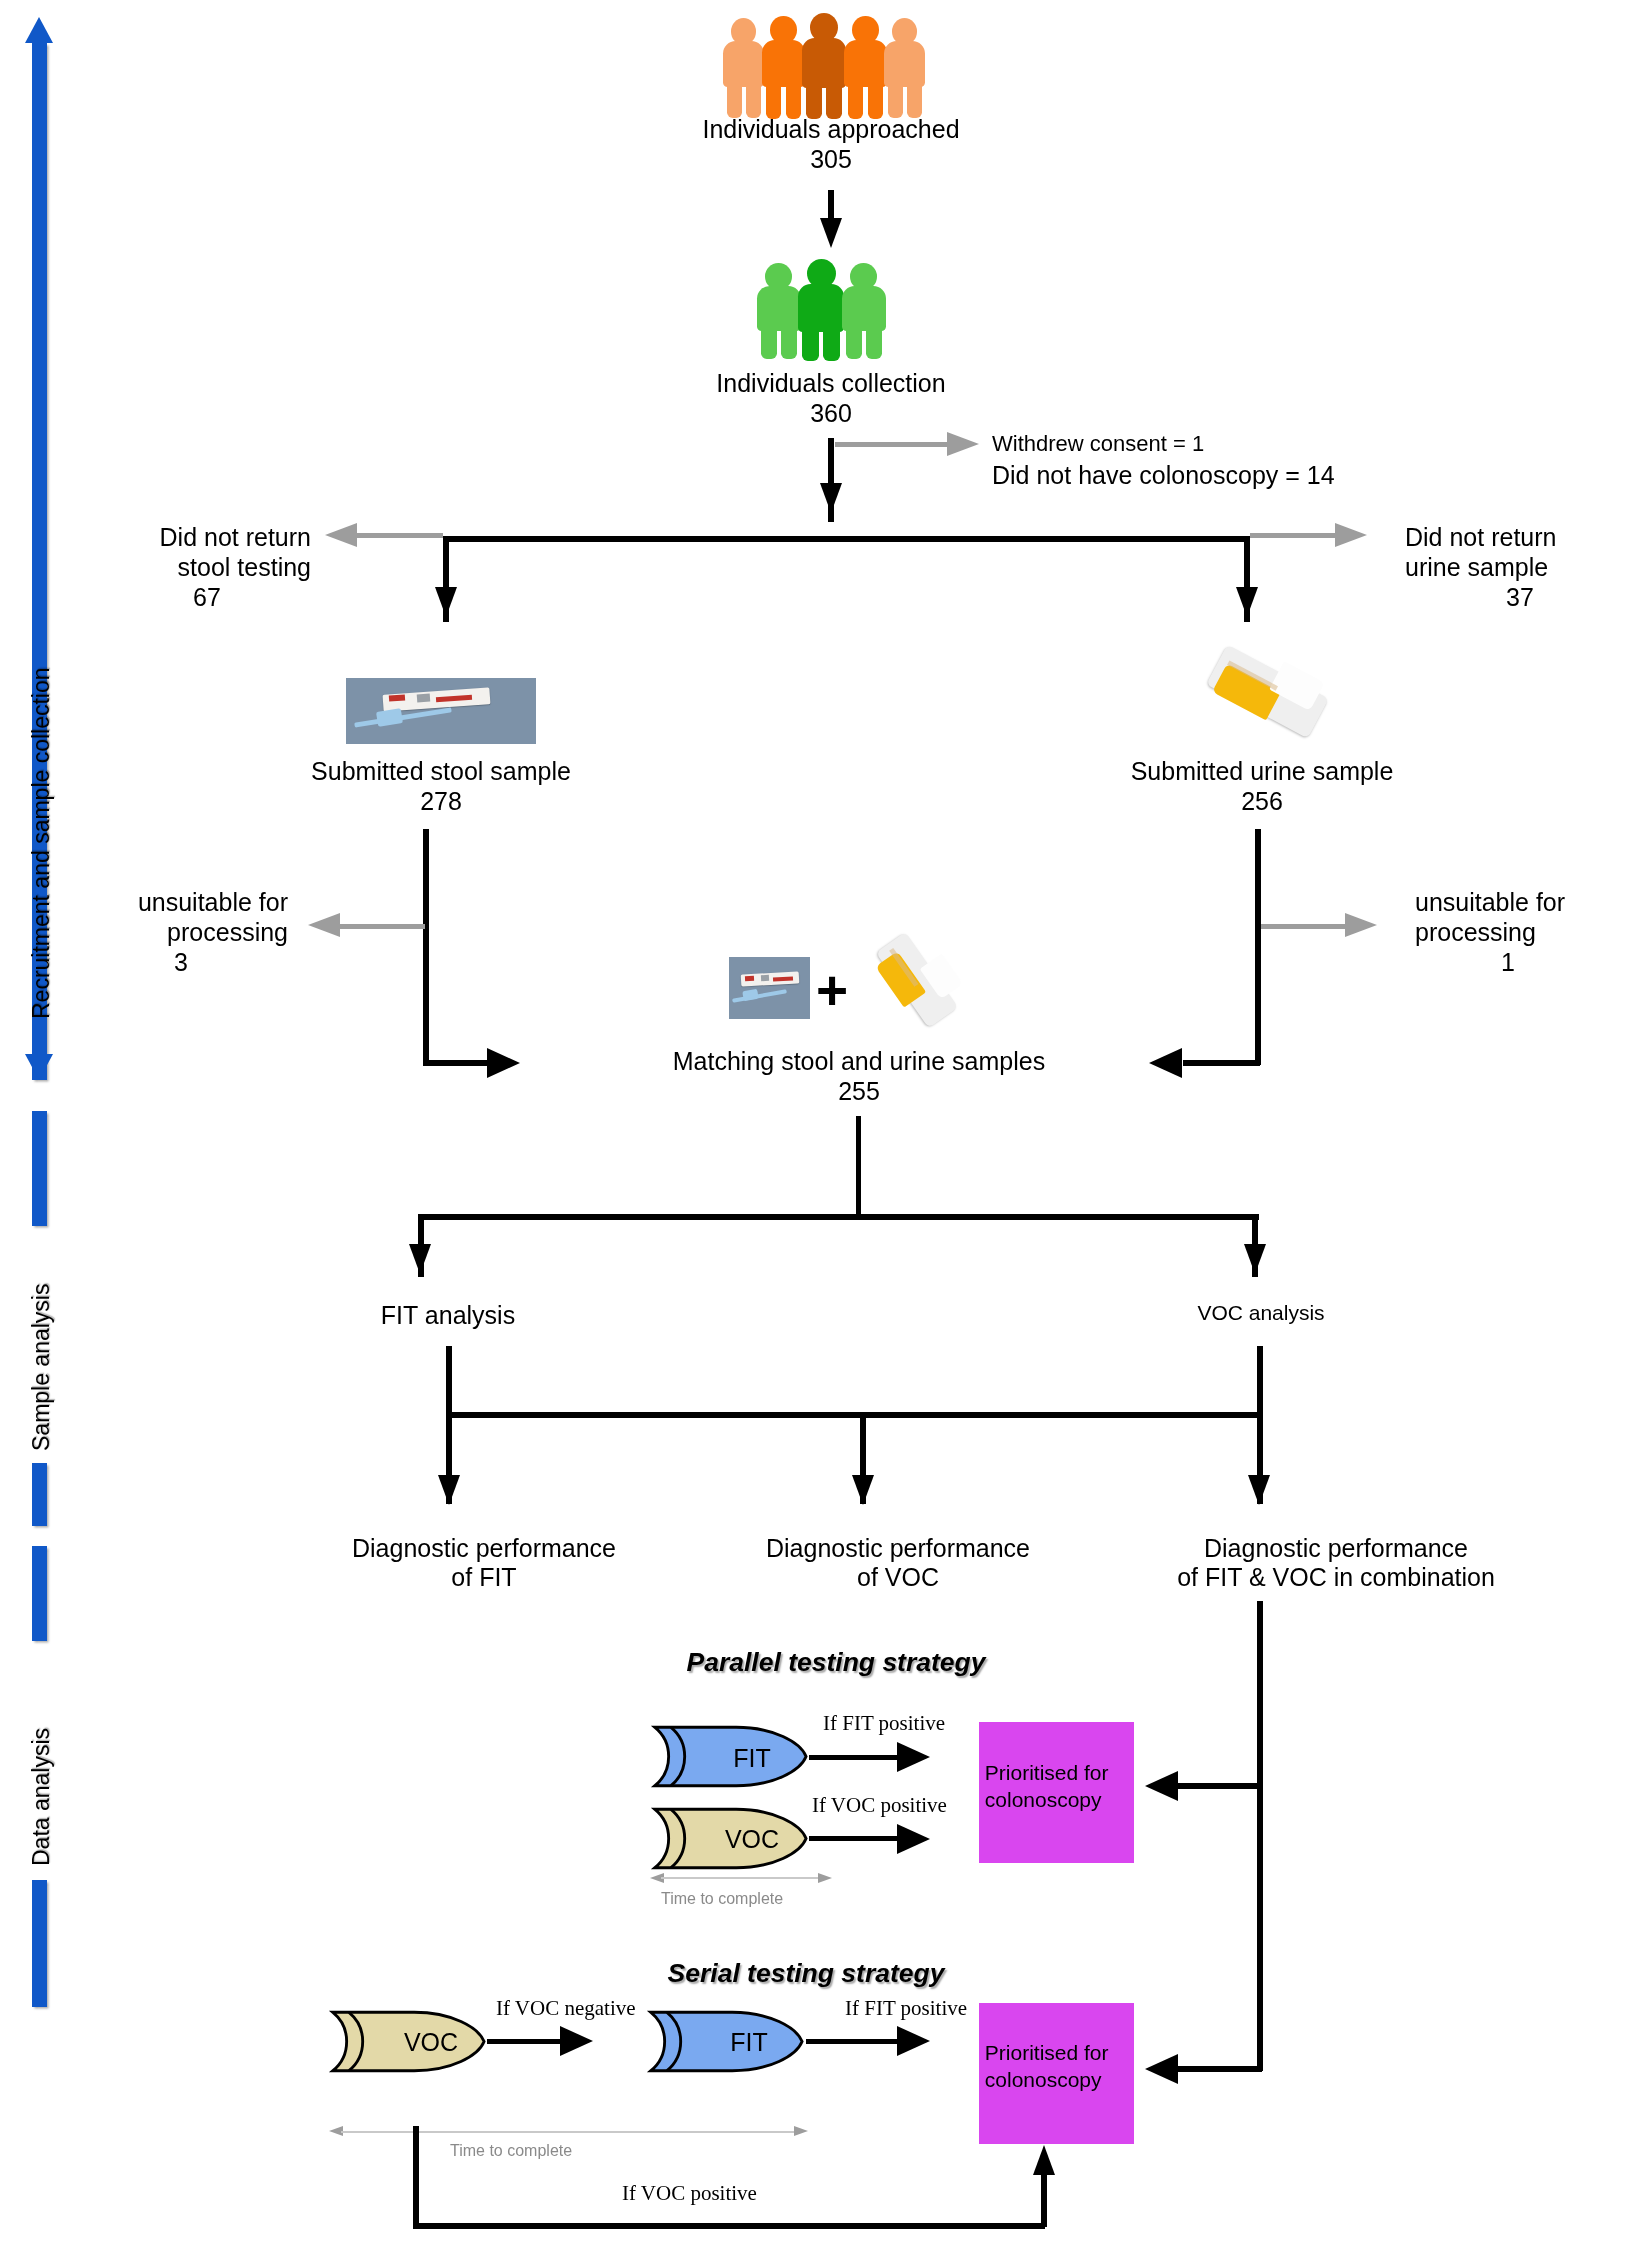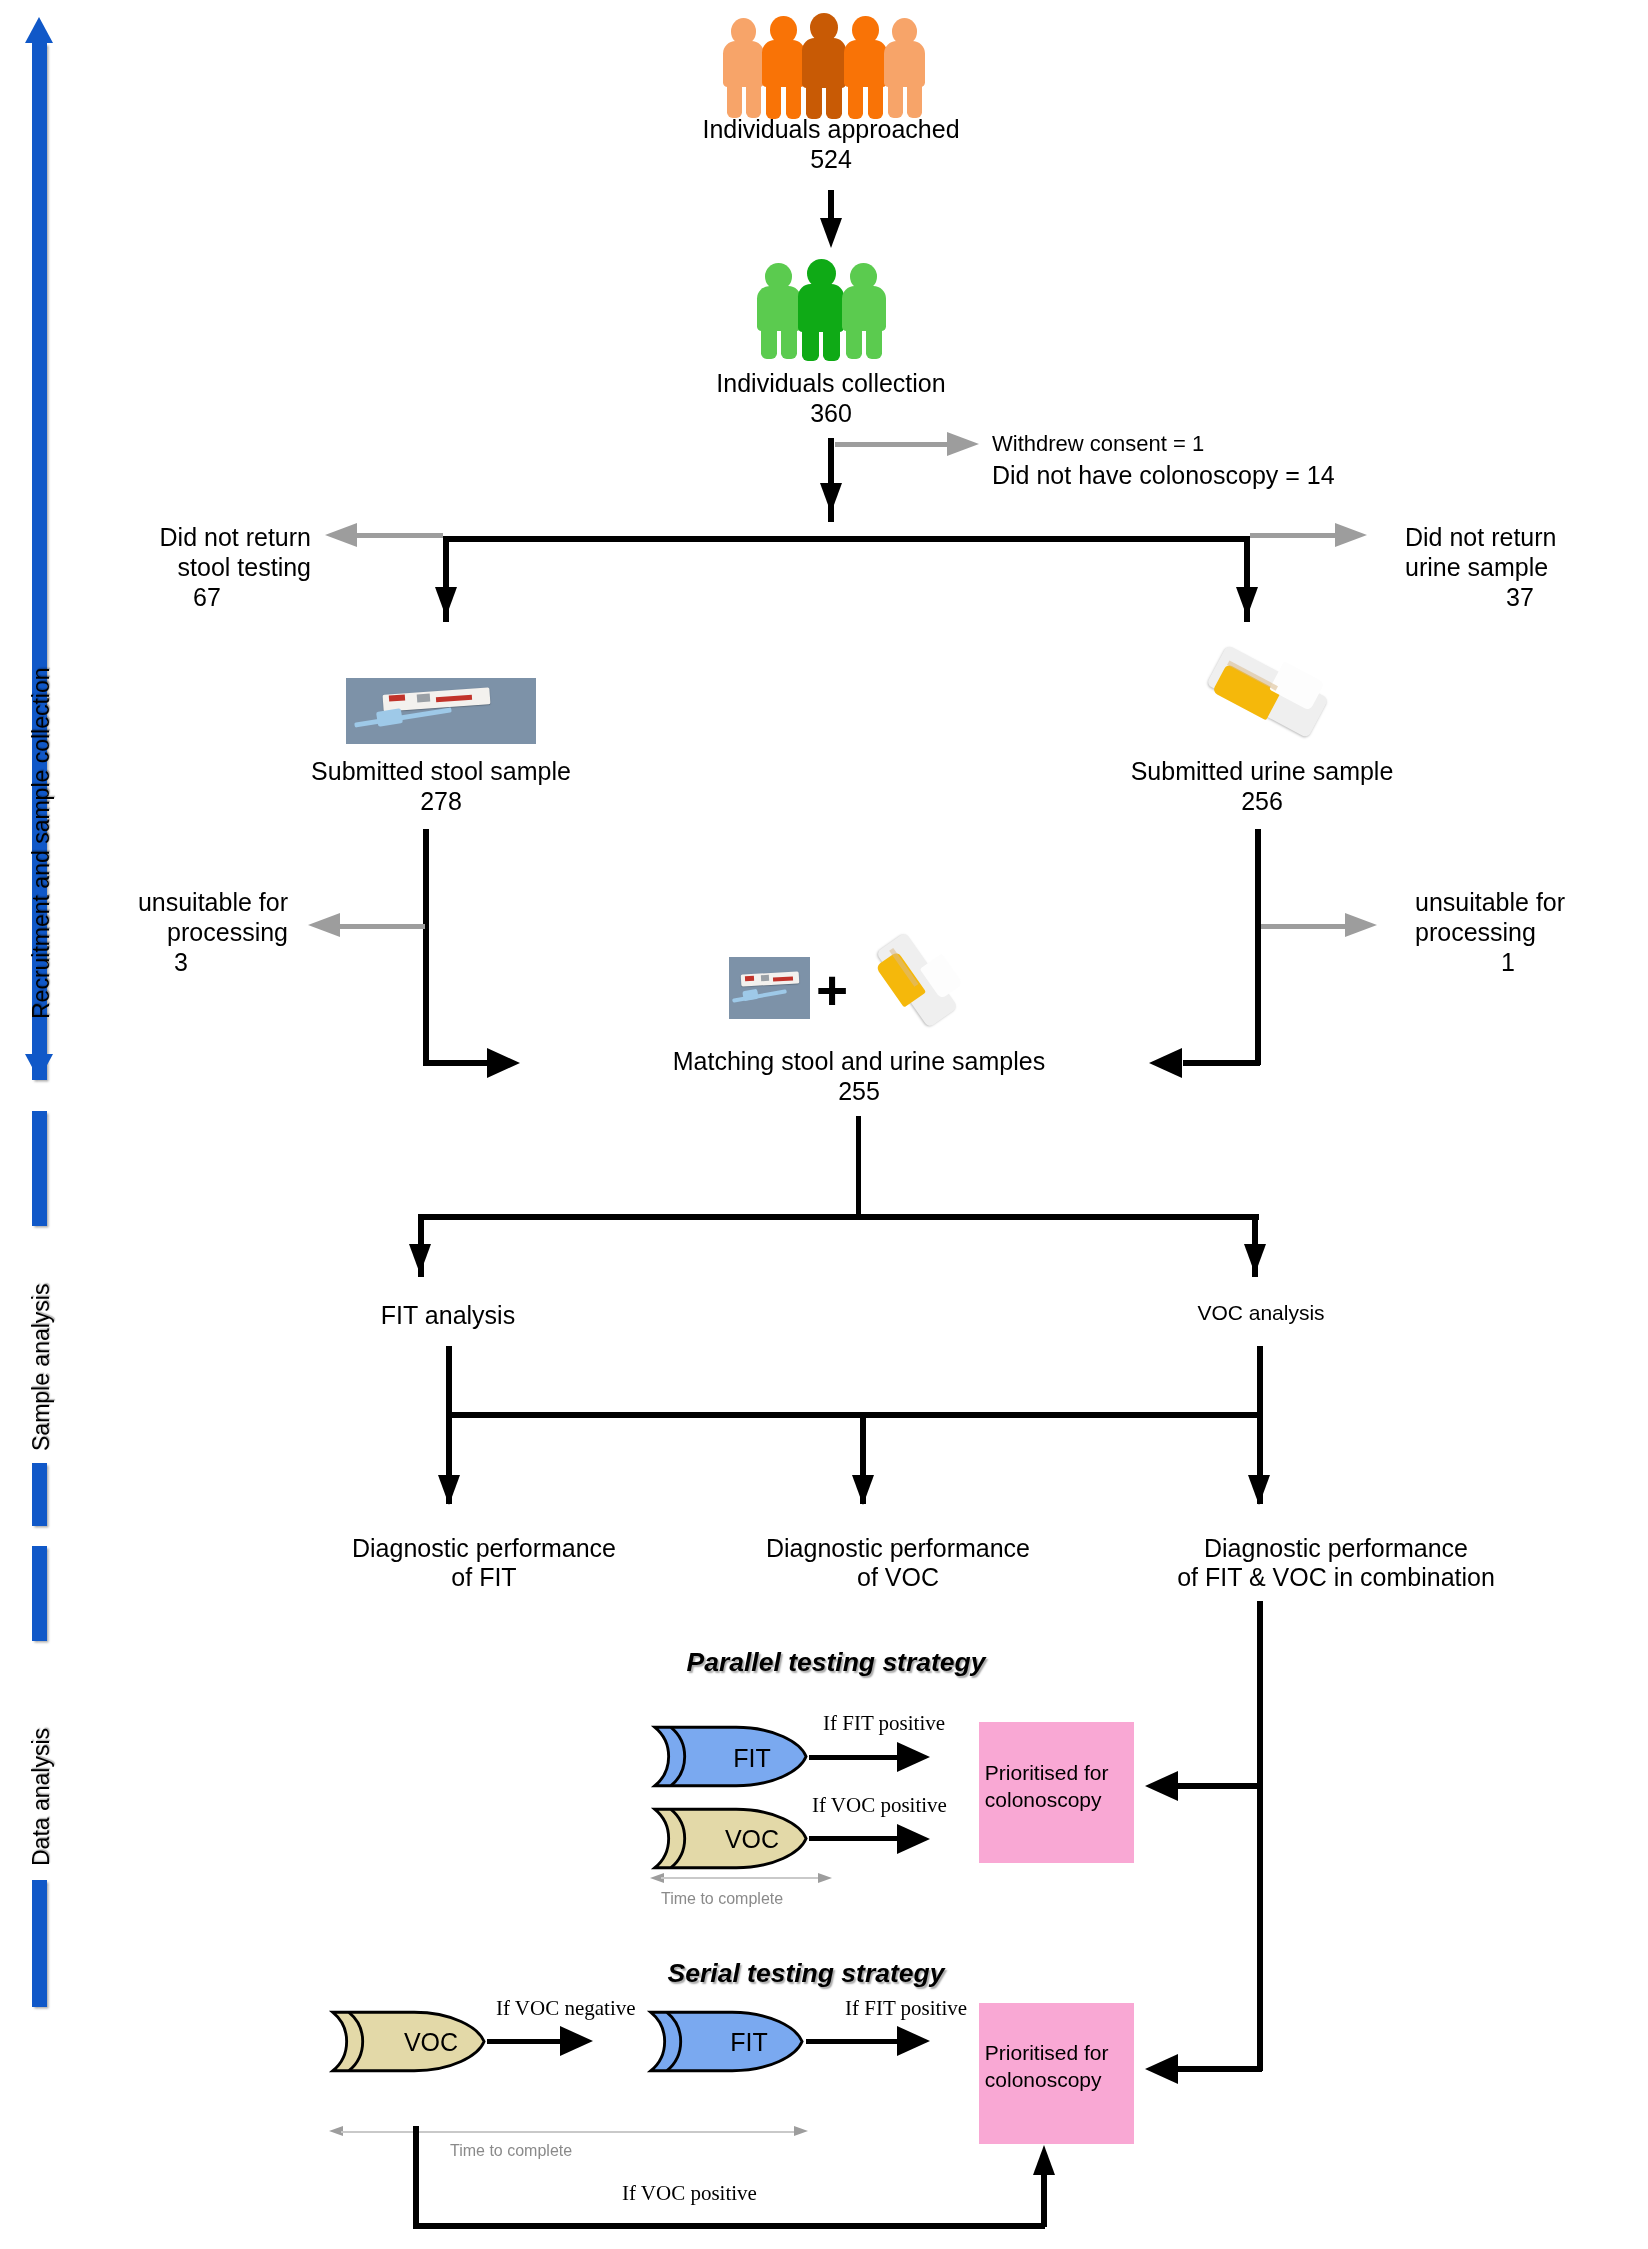--- a/index.html
+++ b/index.html
@@ -153,21 +153,21 @@
   
   .gate{position:absolute;}
   .gate svg{display:block;overflow:visible;}
   .gate-label{
     position:absolute;font-size:25px;color:#000;
     white-space:nowrap;transform:translate(-50%,-50%);
   }
 
   
   .greenbox{
-    position:absolute;background:#f9a8d4;
+    position:absolute;background:#d946ef;
   }
   .greenbox .gb-txt{
     position:absolute;left:5.8px;right:3.5px;
     font-size:21px;line-height:1.30;color:#000;
     white-space:pre-line;
   }
 
   .strategy-title{
     position:absolute;font-style:italic;font-weight:bold;
     font-size:26.5px;white-space:nowrap;transform:translateX(-50%);
@@ -230,21 +230,21 @@
 
     <div class="person" style="left:161px;top:12.7px;width:41px;height:90px;">
       <div class="p-head" style="left:8px;top:0;width:25px;height:26.5px;background:#f7a469;"></div>
       <div class="p-body" style="left:0px;top:23px;width:41px;height:46px;background:#f7a469;"></div>
       <div class="p-legL" style="left:3.5px;top:64px;width:15px;height:36px;background:#f7a469;"></div>
       <div class="p-legR" style="left:23px;top:64px;width:15px;height:36px;background:#f7a469;"></div>
     </div>
   </div>
 
   <div class="txt ctr" style="left:831px;top:115px;font-size:25px;">Individuals approached</div>
-  <div class="txt ctr" style="left:831px;top:145px;font-size:25px;">524</div>
+  <div class="txt ctr" style="left:831px;top:145px;font-size:25px;">305</div>
 
   <div class="vline thick abs" style="left:828px;top:190px;height:35px;"></div>
   <div class="ah-down abs" style="left:820px;top:218px;"></div>
 
   <div class="abs" style="left:757px;top:253px;width:144px;height:92px;">
     <div class="person" style="left:0px;top:10.4px;width:44px;height:84px;">
       <div class="p-head" style="left:8px;top:0;width:26.5px;height:26.5px;background:#5bcb4f;"></div>
       <div class="p-body" style="left:0px;top:23px;width:44px;height:45px;background:#5bcb4f;"></div>
       <div class="p-legL" style="left:3.5px;top:63px;width:16px;height:33px;background:#5bcb4f;"></div>
       <div class="p-legR" style="left:24px;top:63px;width:16px;height:33px;background:#5bcb4f;"></div>

